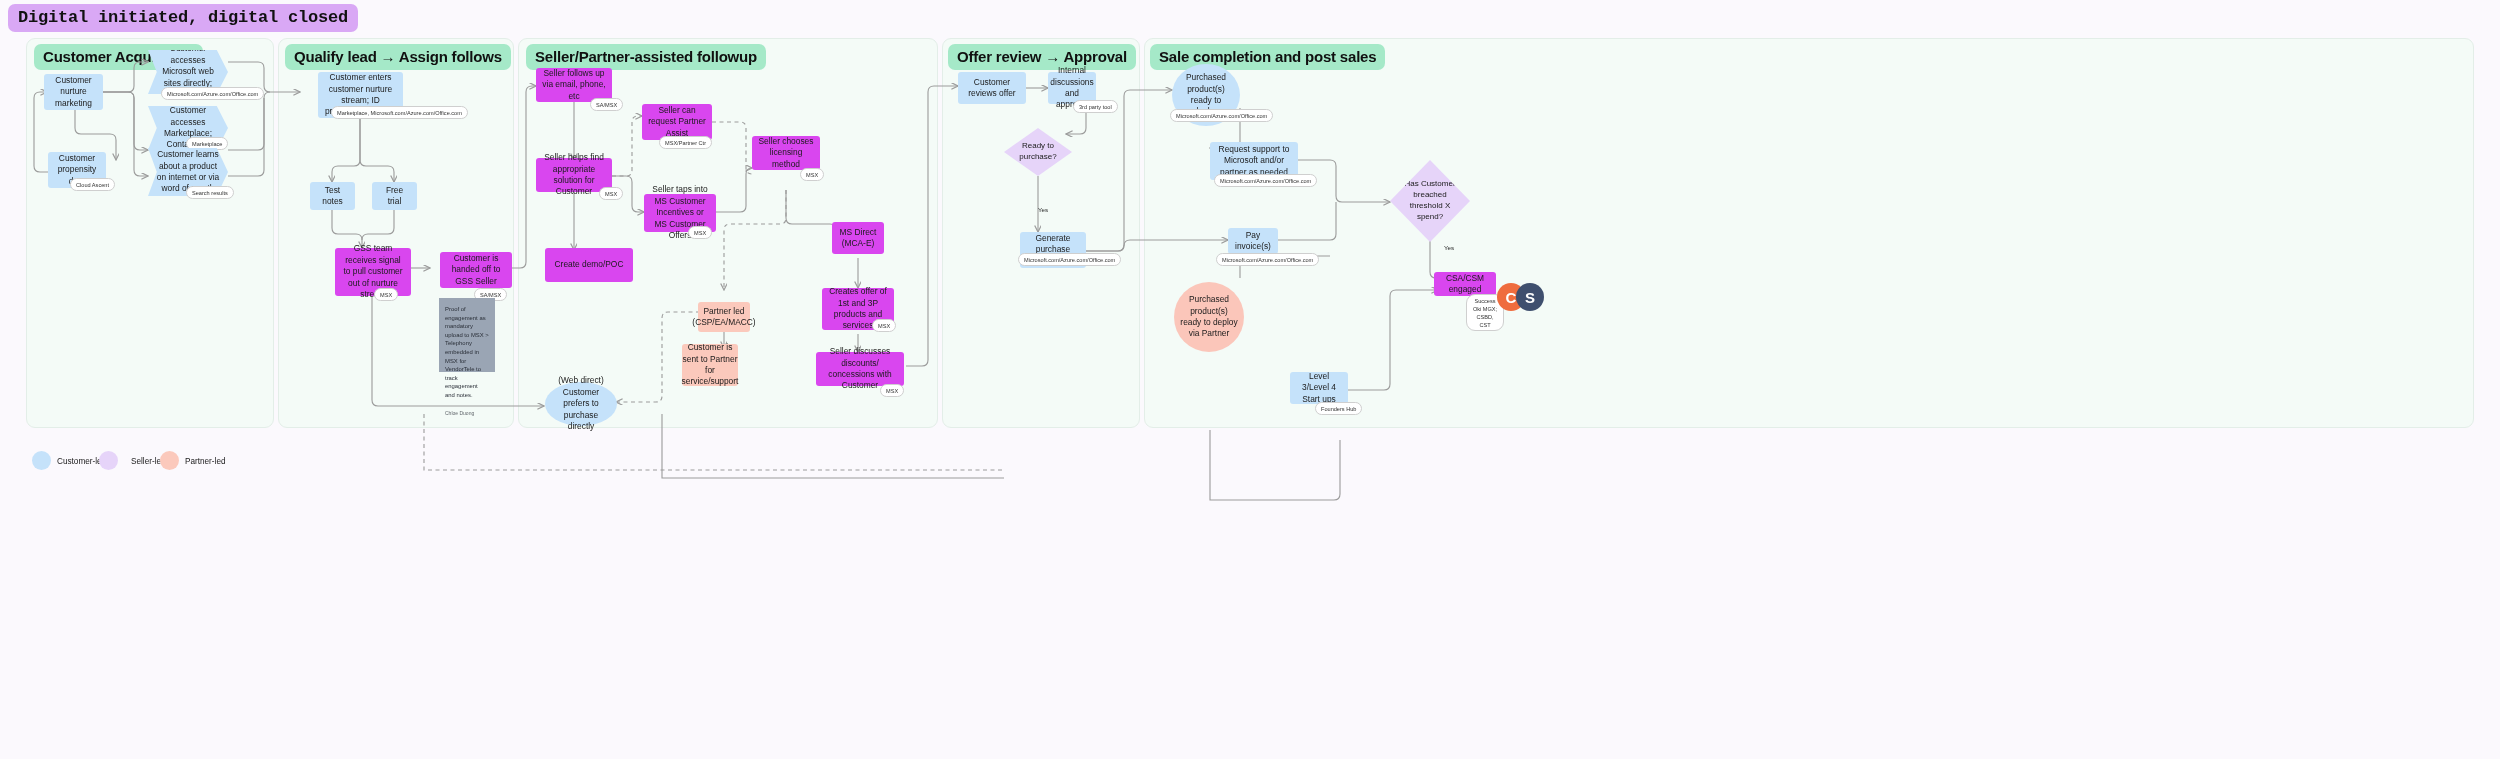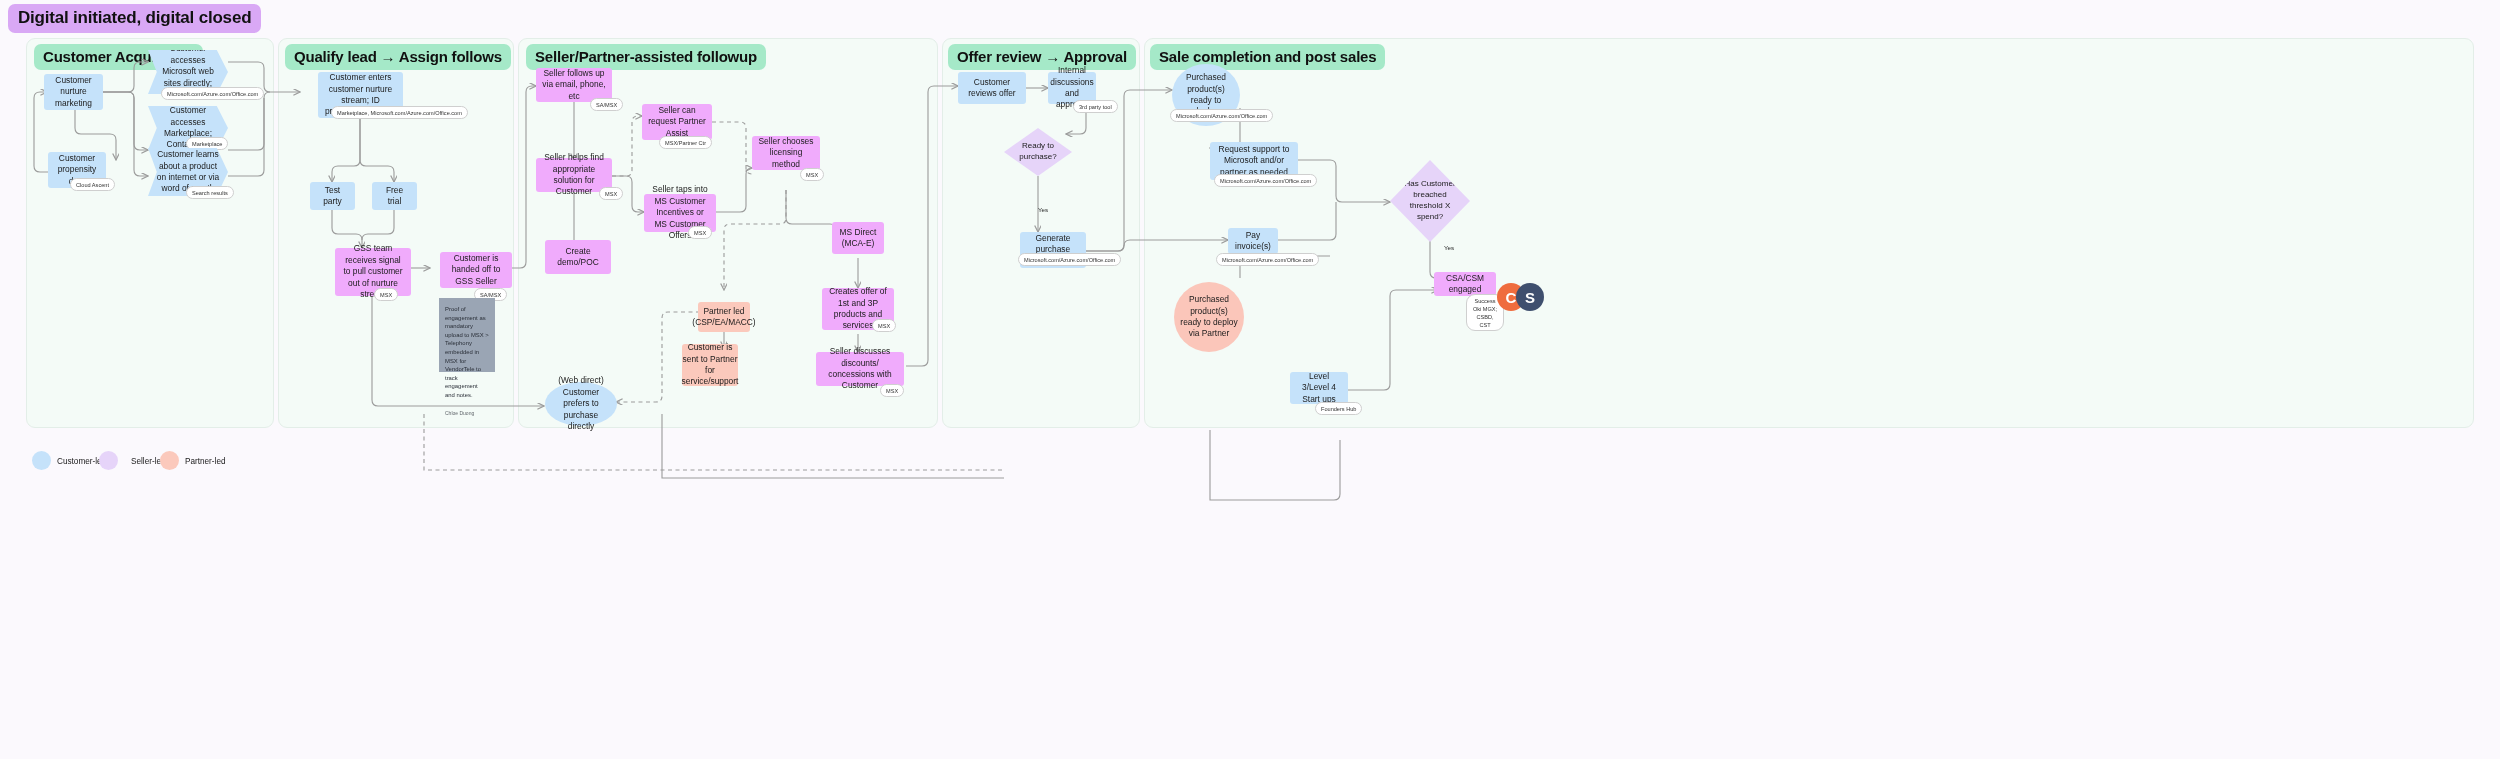--- a/index.html
+++ b/index.html
@@ -10,21 +10,21 @@
     color:#1b1b1b;
   }
   .canvas { position:absolute; inset:0; }
 
   
   #title-chip {
     position:absolute; left:8px; top:4px;
     background:#d9a8f5; color:#111;
     font-size:17px; font-weight:bold;
     padding:4px 10px 5px 10px; border-radius:7px;
-    white-space:nowrap; letter-spacing:-.2px;
+    white-space:nowrap; letter-spacing:-.2px;font-family:Liberation Mono, monospace;
   }
 
   
   .lane {
     position:absolute; top:38px;
     background:#f4fbf7; border:1px solid #e3eee8; border-radius:9px;
   }
   .lane-title {
     position:absolute; background:#a5e9c8; color:#101010;
     font-size:15px; font-weight:bold; letter-spacing:-.2px;
@@ -32,21 +32,21 @@
   }
 
   
   .node {
     position:absolute; display:flex; align-items:center; justify-content:center;
     text-align:center; border-radius:3px;
     font-size:8.4px; line-height:11.4px; padding:4px 6px;
     color:#1a1a1a;
   }
   .blue   { background:#c5e2fa; }
-  .purple { background:#f0abfc; }
+  .purple { background:#d946ef; }
   .salmon { background:#fbc9bc; }
   .pinkc  { background:#fbc6ba; border-radius:50%; }
   .bluec  { background:#c5e2fa; border-radius:50%; }
 
   
   .chev {
     background:#c5e2fa;
     clip-path: polygon(0 0, 86% 0, 100% 50%, 86% 100%, 0 100%, 11% 50%);
     border-radius:0;
   }
@@ -205,41 +205,41 @@
 
   <div class="node chev" style="left:148px; top:106px; width:80px; height:44px;">Customer accesses Marketplace; Contact Me</div>
   <div class="tag" style="left:186px; top:137px;">Marketplace</div>
 
   <div class="node chev" style="left:148px; top:148px; width:80px; height:48px;">Customer learns about a product on internet or via word of mouth</div>
   <div class="tag" style="left:186px; top:186px;">Search results</div>
 
   <div class="node blue" style="left:318px; top:72px; width:85px; height:46px;">Customer enters customer nurture stream; ID products of interest</div>
   <div class="tag" style="left:331px; top:106px;">Marketplace, Microsoft.com/Azure.com/Office.com</div>
 
-  <div class="node blue" style="left:310px; top:182px; width:45px; height:28px;">Test party</div>
+  <div class="node blue" style="left:310px; top:182px; width:45px; height:28px;">Test notes</div>
   <div class="node blue" style="left:372px; top:182px; width:45px; height:28px;">Free trial</div>
 
   <div class="node purple" style="left:335px; top:248px; width:76px; height:48px;">GSS team receives signal to pull customer out of nurture stream</div>
   <div class="tag" style="left:374px; top:288px;">MSX</div>
 
   <div class="node purple" style="left:440px; top:252px; width:72px; height:36px;">Customer is handed off to GSS Seller</div>
   <div class="tag" style="left:474px; top:288px;">SA/MSX</div>
 
   <div class="note" style="left:439px; top:298px; width:56px; height:74px;">
     <div>Proof of engagement as mandatory upload to MSX &gt; Telephony embedded in MSX for VendorTele to track engagement and notes.</div>
     <div class="author">Chloe Duong</div>
   </div>
 
   <div class="node purple" style="left:536px; top:68px; width:76px; height:34px;">Seller follows up via email, phone, etc</div>
   <div class="tag" style="left:590px; top:98px;">SA/MSX</div>
 
   <div class="node purple" style="left:536px; top:158px; width:76px; height:34px;">Seller helps find appropriate solution for Customer</div>
   <div class="tag" style="left:599px; top:187px;">MSX</div>
 
-  <div class="node purple" style="left:545px; top:240px; width:66px; height:34px;">Create demo/POC</div>
+  <div class="node purple" style="left:545px; top:248px; width:88px; height:34px;">Create demo/POC</div>
 
   <div class="node purple" style="left:642px; top:104px; width:70px; height:36px;">Seller can request Partner Assist</div>
   <div class="tag" style="left:659px; top:136px;">MSX/Partner Ctr</div>
 
   <div class="node purple" style="left:644px; top:194px; width:72px; height:38px;">Seller taps into MS Customer Incentives or MS Customer Offers</div>
   <div class="tag" style="left:688px; top:226px;">MSX</div>
 
   <div class="node purple" style="left:752px; top:136px; width:68px; height:34px;text-align:center;">Seller chooses licensing method</div>
   <div class="tag" style="left:800px; top:168px;">MSX</div>
 

